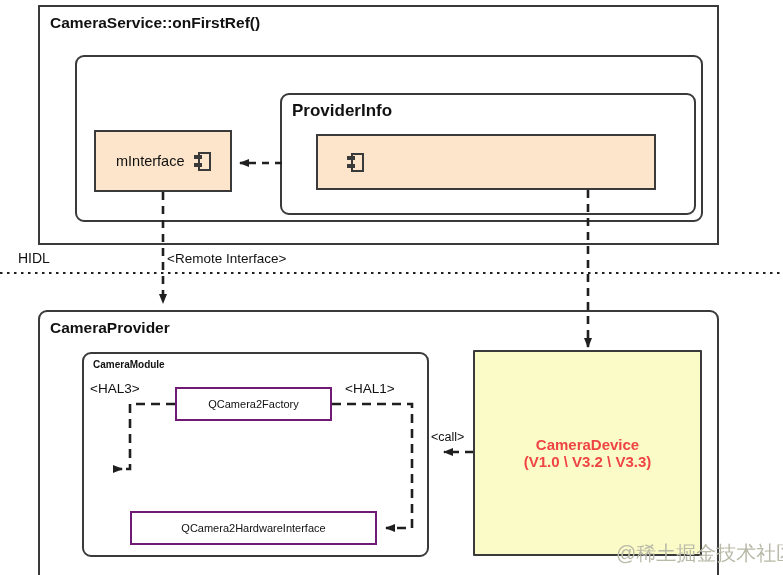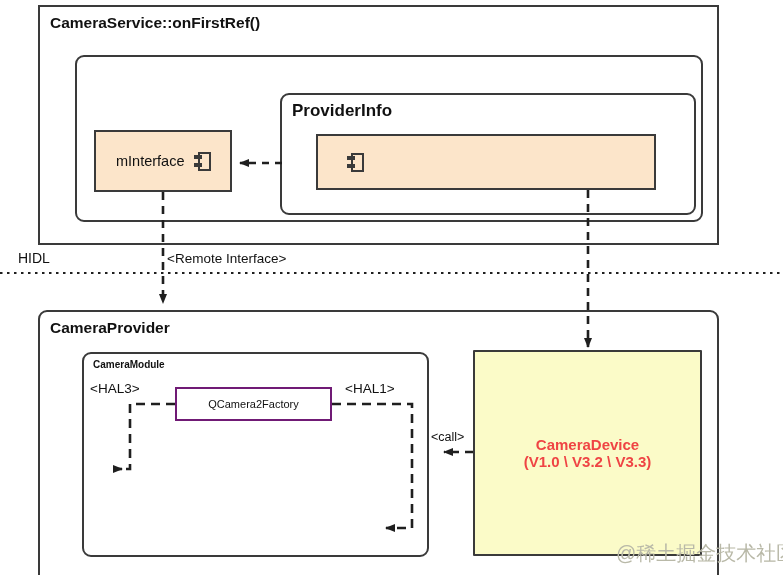--- a/index.html
+++ b/index.html
@@ -165,20 +165,21 @@
 
   <div class="box rounded" style="left:82px; top:352px; width:347px; height:205px;"></div>
   <div class="title" style="left:93px; top:359px; font-size:10px;">CameraModule</div>
 
   <div class="edge-label" style="left:90px; top:381px;">&lt;HAL3&gt;</div>
   <div class="edge-label" style="left:345px; top:381px;">&lt;HAL1&gt;</div>
 
   <div class="plain-box" style="left:175px; top:387px; width:157px; height:34px;">QCamera2Factory</div>
 
 
+  <div class="plain-box" style="left:130px; top:511px; width:247px; height:34px;">QCamera2HardwareInterface</div>
 
   <div class="yellow-box" style="left:473px; top:350px; width:229px; height:206px;">
     <span>CameraDevice</span>
     <span>(V1.0 \ V3.2 \ V3.3)</span>
   </div>
 
   <div class="edge-label" style="left:431px; top:430px; font-size:12.5px;">&lt;call&gt;</div>
 
   <div class="watermark" style="left:616px; top:540px;">@稀土掘金技术社区</div>
 

